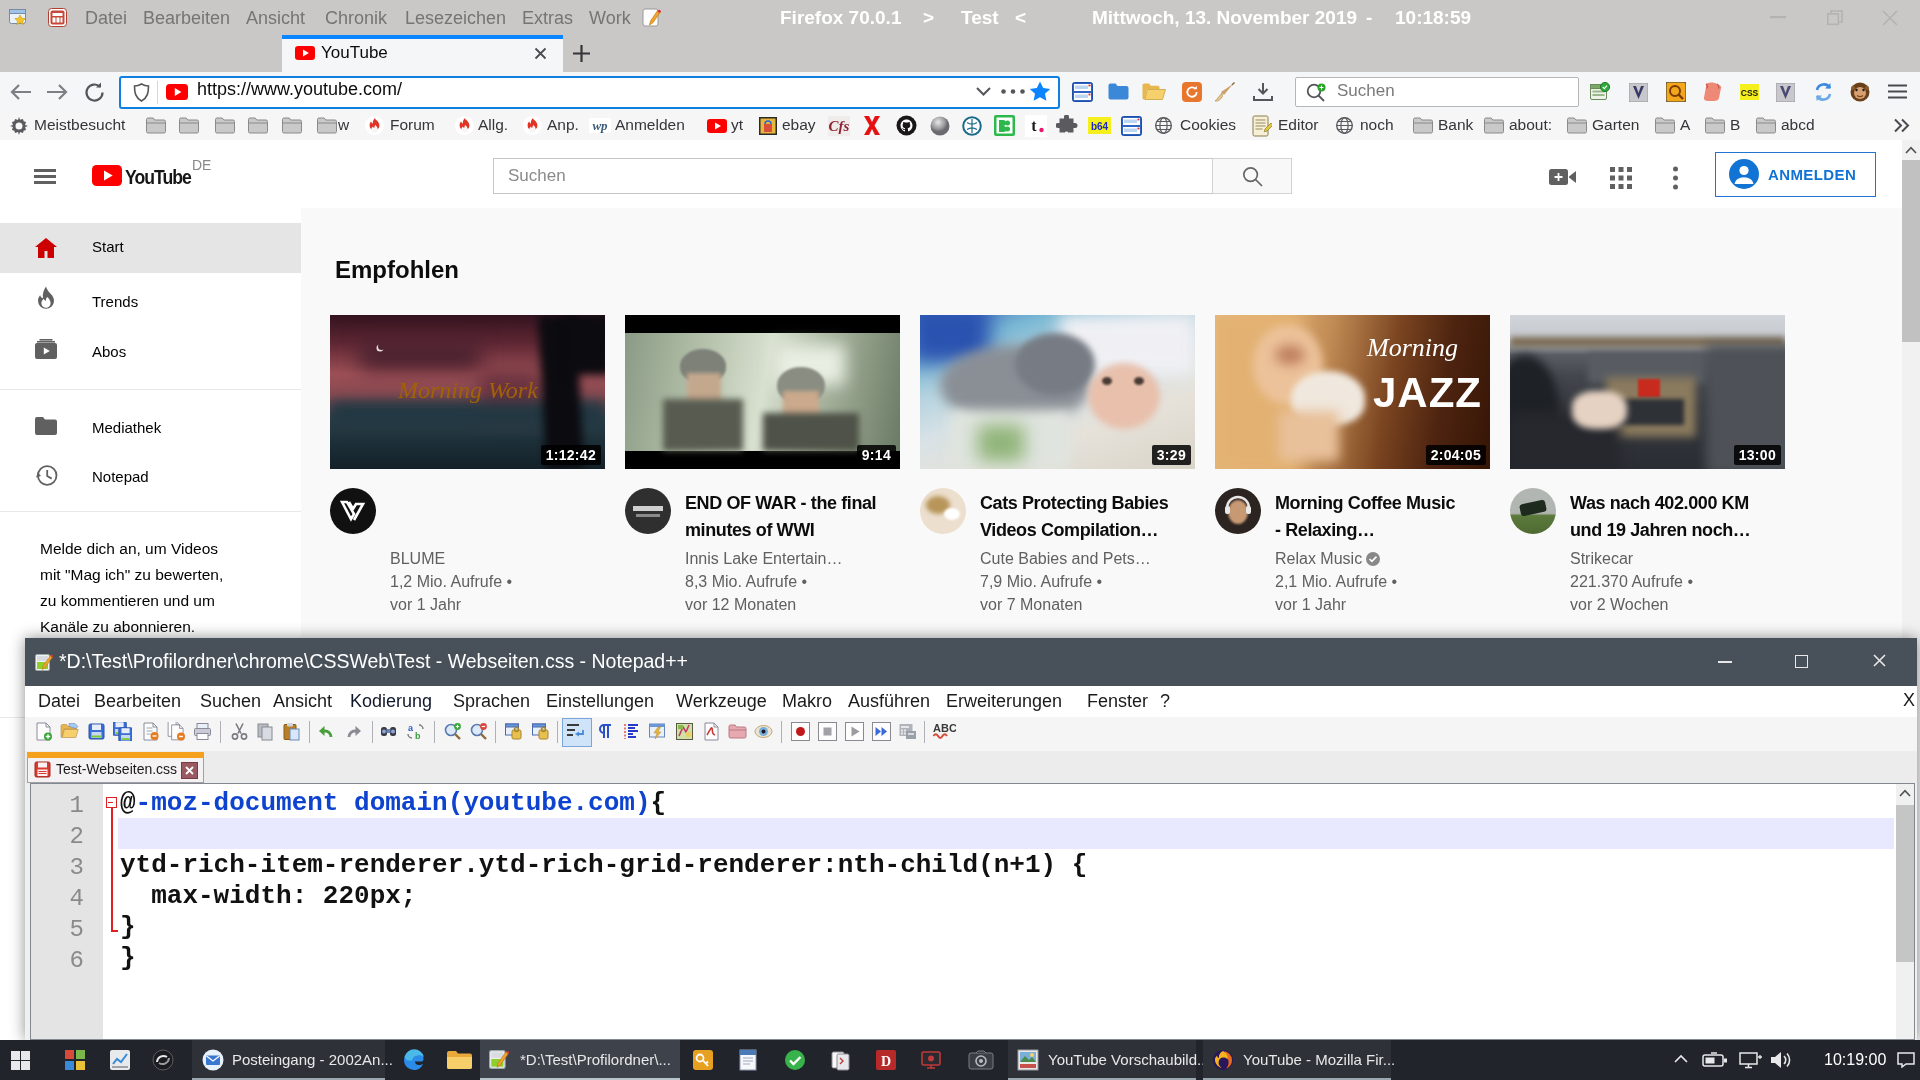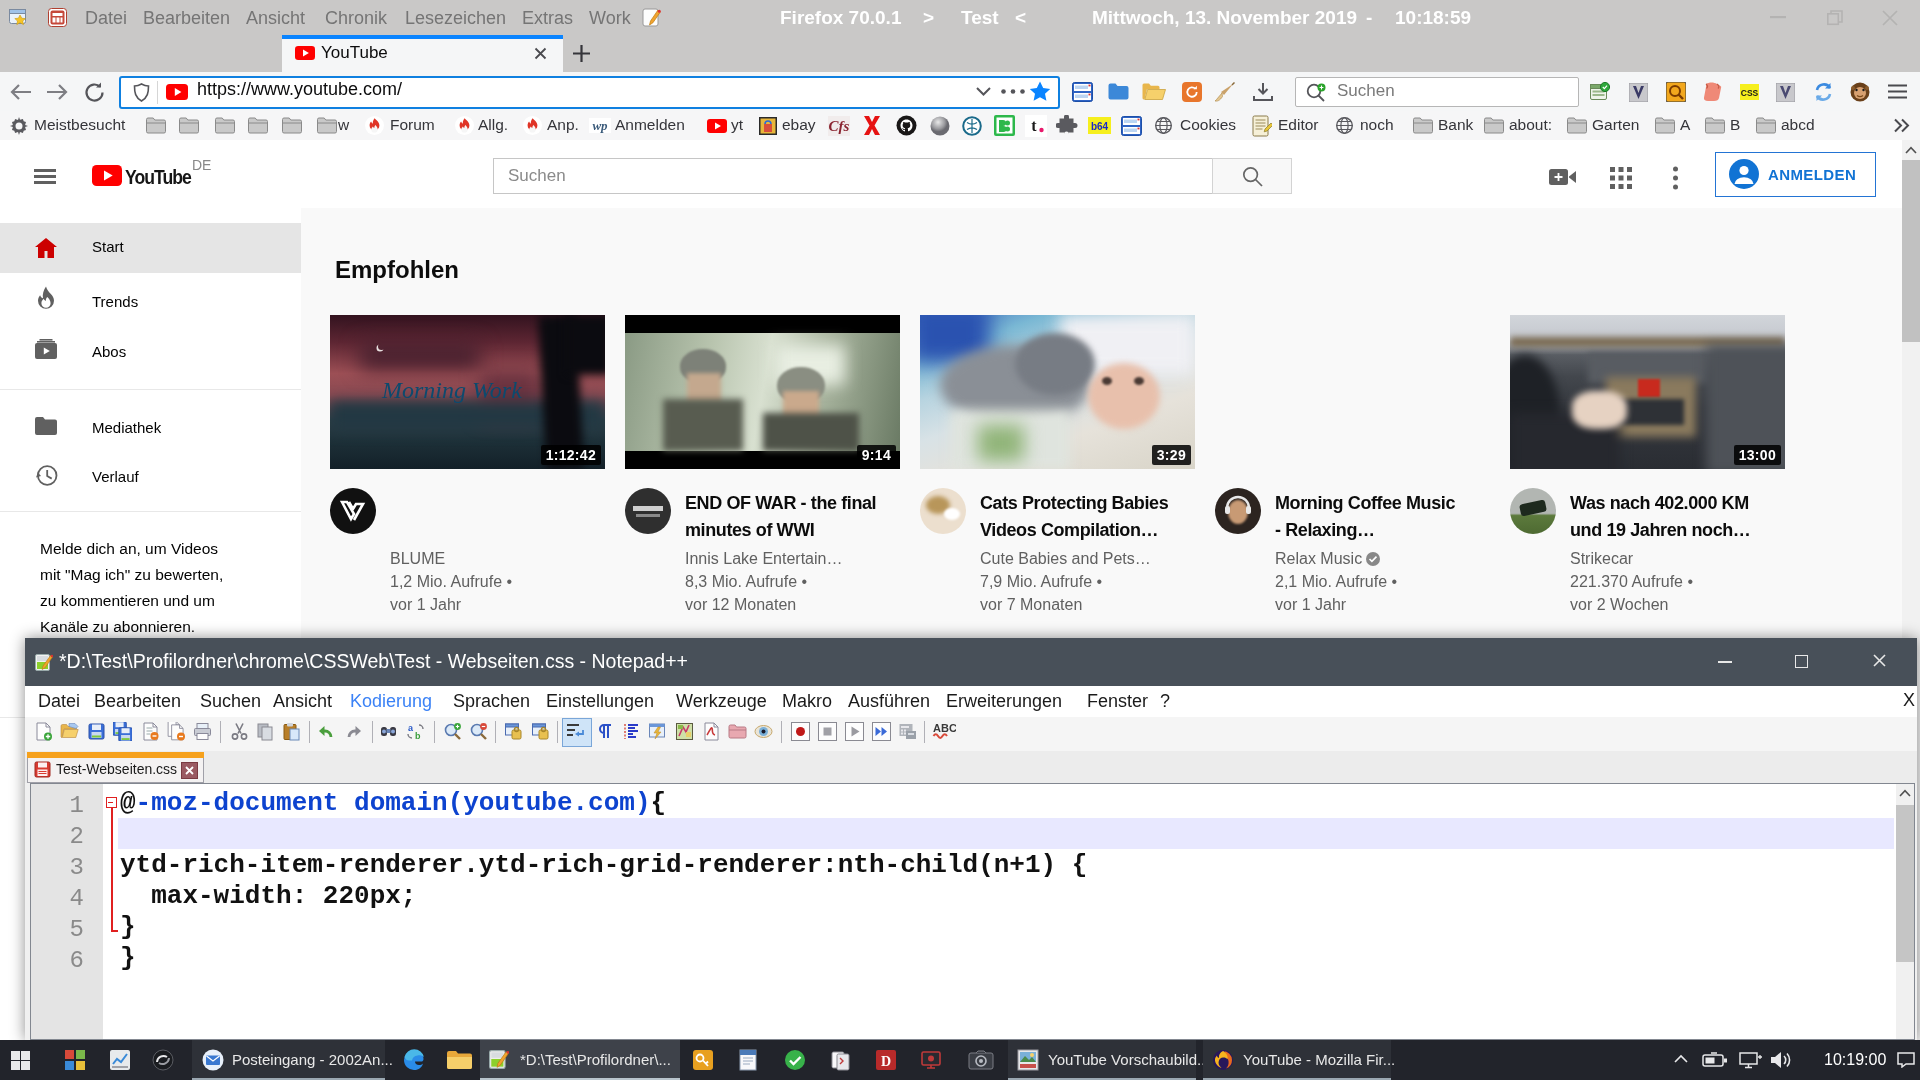--- a/index.html
+++ b/index.html
@@ -473,39 +473,39 @@
     <div class="abs" style="left:0;top:249px;width:301px;height:1px;background:#e8e8e8"></div>
     <svg class="abs" style="left:35px;top:277px" width="22" height="18" viewBox="0 0 22 18">
         <path d="M0 2a2 2 0 012-2h6l2 2.5h10a2 2 0 012 2V16a2 2 0 01-2 2H2a2 2 0 01-2-2z" fill="#606060"></path>
       </svg>
     <span class="abs" style="left:92px;top:279px;font-size:15px;color:#030303">Mediathek</span>
     <svg class="abs" style="left:35px;top:325px" width="23" height="21" viewBox="0 0 23 21">
         <circle cx="12.2" cy="10.5" r="9.3" fill="none" stroke="#606060" stroke-width="1.8"></circle>
         <path d="M12.2 5v6l4.5 2.6" fill="none" stroke="#606060" stroke-width="1.8"></path>
         <path d="M2.9 7.5L1 12.5 6 11z" fill="#606060"></path>
       </svg>
-    <span class="abs" style="left:92px;top:328px;font-size:15px;color:#030303">Verlauf</span>
+    <span class="abs" style="left:92px;top:328px;font-size:15px;color:#030303">Notepad</span>
     <div class="abs" style="left:0;top:371px;width:301px;height:1px;background:#e8e8e8"></div>
     <div class="abs" style="left:40px;top:396px;width:250px;font-size:15.5px;color:#030303;line-height:26px">Melde dich an, um Videos<br>mit "Mag ich" zu bewerten,<br>zu kommentieren und um<br>Kanäle zu abonnieren.</div>
     <div class="abs" style="left:0;top:577px;width:25px;height:1px;background:#e8e8e8"></div>
     <span class="abs" style="left:335px;top:116px;font-size:24px;font-weight:bold;color:#0c0c0c">Empfohlen</span>
     <div class="abs" style="left:1902px;top:0;width:18px;height:900px;background:#f1f1f1"></div>
     <svg class="abs" style="left:1905px;top:6px" width="12" height="8" viewBox="0 0 12 8">
         <path d="M1 7l5-5.4L11 7" fill="none" stroke="#505050" stroke-width="1.6"></path>
       </svg>
     <div class="abs" style="left:1902px;top:20px;width:18px;height:182px;background:#c1c1c1"></div>
     <div class="thumb" style="left:330px">
         <div class="abs" style="left:0;top:0;width:275px;height:154px;background:linear-gradient(180deg,#33131f 0%,#5e2633 18%,#9c4f55 38%,#8a4a52 52%,#2e3e46 68%,#1d3038 82%,#132028 100%)"></div>
 <div class="abs" style="left:150px;top:55px;width:60px;height:50px;background:#6b3340;filter:blur(9px)"></div>
 <div class="abs" style="left:30px;top:28px;width:120px;height:26px;background:#47202e;filter:blur(10px)"></div>
 <div class="abs" style="left:0px;top:86px;width:275px;height:30px;background:#223843;filter:blur(7px)"></div>
 <div class="abs" style="left:212px;top:0;width:38px;height:154px;background:#0b0b10;filter:blur(4px);transform:rotate(-3deg)"></div>
 <div class="abs" style="left:236px;top:0;width:45px;height:60px;background:#0b0b10;filter:blur(4px)"></div>
 <div class="abs" style="left:48px;top:28px;width:7px;height:7px;border-radius:50%;box-shadow:-1.5px 1.5px 0 0 #e8e0e0"></div>
-<div class="abs" style="left:52px;top:62px;width:190px;height:34px;color:#0c4a6e;font-size:24px;font-style:italic;font-family:'Liberation Serif',serif;white-space:nowrap">Morning Work</div>
+<div class="abs" style="left:68px;top:62px;width:190px;height:34px;color:#a16207;font-size:24px;font-style:italic;font-family:'Liberation Serif',serif;white-space:nowrap">Morning Work</div>
         <span class="dur">1:12:42</span>
       </div>
     <div class="abs avatar" style="left:330px;background:#111"></div>
       <svg class="abs" style="left:338px;top:356px" width="30" height="30" viewBox="0 0 30 30">
         <path d="M4 6l9 17 3-5-7-12zM11 6l4 7 3-5h7l-9 16" fill="none" stroke="#fff" stroke-width="2.6"></path>
       </svg>
     <div class="vmeta" style="left:390px;width:225px">BLUME<br>1,2 Mio. Aufrufe •<br>vor 1 Jahr</div>
     <div class="thumb" style="left:625px">
         <div class="abs" style="left:0;top:0;width:275px;height:154px;background:#000"></div>
 <div class="abs" style="left:0;top:18px;width:275px;height:118px;background:linear-gradient(100deg,#8a9a84 0%,#b8c4ae 30%,#d8e0d0 50%,#a8b49e 70%,#6a7a64 100%)"></div>
@@ -534,20 +534,31 @@
 <div class="abs" style="left:214px;top:62px;width:10px;height:8px;border-radius:50%;background:#4a3a34;filter:blur(1px)"></div>
 <div class="abs" style="left:30px;top:95px;width:120px;height:60px;background:#dfe4de;filter:blur(6px)"></div>
 <div class="abs" style="left:58px;top:110px;width:46px;height:36px;background:#90b478;filter:blur(9px)"></div>
         <span class="dur">3:29</span>
       </div>
     <div class="abs avatar" style="left:920px;background:#ecdfce"></div>
       <div class="abs" style="left:926px;top:356px;width:24px;height:18px;border-radius:50%;background:#b8965a;filter:blur(2px)"></div>
       <div class="abs" style="left:944px;top:368px;width:16px;height:12px;border-radius:50%;background:#fff;filter:blur(1px)"></div>
     <div class="vtitle" style="left:980px;width:220px">Cats Protecting Babies<br>Videos Compilation…</div>
     <div class="vmeta" style="left:980px;width:225px">Cute Babies and Pets…<br>7,9 Mio. Aufrufe •<br>vor 7 Monaten</div>
+    <div class="thumb" style="left:1215px">
+        <div class="abs" style="left:0;top:0;width:275px;height:154px;background:linear-gradient(100deg,#e8c89a 0%,#dfae74 22%,#c08a54 40%,#7a4420 62%,#4e2410 80%,#351505 100%)"></div>
+<div class="abs" style="left:-8px;top:-8px;width:95px;height:170px;background:#e3b273;filter:blur(8px)"></div>
+<div class="abs" style="left:38px;top:10px;width:70px;height:80px;border-radius:50%;background:#ecc29a;filter:blur(4px)"></div>
+<div class="abs" style="left:60px;top:30px;width:30px;height:20px;border-radius:50%;background:#c08060;filter:blur(6px)"></div>
+<div class="abs" style="left:76px;top:56px;width:74px;height:54px;border-radius:50% 50% 40% 40%;background:#f0e8de;filter:blur(3px)"></div>
+<div class="abs" style="left:64px;top:96px;width:60px;height:50px;background:#e8c09a;filter:blur(6px)"></div>
+<div class="abs" style="left:152px;top:18px;width:115px;height:36px;color:#fff;font-size:26px;font-style:italic;font-family:'Liberation Serif',serif">Morning</div>
+<div class="abs" style="left:158px;top:54px;width:110px;height:52px;color:#fff;font-size:42px;font-weight:bold;letter-spacing:1px">JAZZ</div>
+        <span class="dur">2:04:05</span>
+      </div>
     <div class="abs avatar" style="left:1215px;background:#2c2420"></div>
       <div class="abs" style="left:1228px;top:360px;width:20px;height:24px;border-radius:50%;background:#c89a74;filter:blur(1px)"></div>
       <svg class="abs" style="left:1224px;top:354px" width="28" height="22" viewBox="0 0 28 22">
         <path d="M3 14a11 11 0 0122 0" fill="none" stroke="#e8e8e8" stroke-width="2.4"></path>
         <rect x="1" y="12" width="5" height="8" rx="2" fill="#e8e8e8"></rect>
         <rect x="22" y="12" width="5" height="8" rx="2" fill="#e8e8e8"></rect>
       </svg>
     <div class="vtitle" style="left:1275px;width:220px">Morning Coffee Music<br>- Relaxing…</div>
     <div class="vmeta" style="left:1275px;width:225px">Relax Music<svg style="vertical-align:-2px;margin-left:4px" width="14" height="14" viewBox="0 0 14 14">
           <circle cx="7" cy="7" r="7" fill="#888"></circle>
@@ -585,21 +596,21 @@
         <div class="abs" style="left:1770px;top:17px;width:11px;height:11px;border:1.5px solid #e8e8e8"></div>
         <svg class="abs" style="left:1848px;top:16px" width="13" height="13" viewBox="0 0 13 13">
           <path d="M1 1l11 11M12 1L1 12" stroke="#e8e8e8" stroke-width="1.6"></path>
         </svg>
       </div>
     <div id="npp-menu">
         <span class="abs" style="left:13px;top:5px;font-size:18px;color:#1a1a1a">Datei</span>
         <span class="abs" style="left:69px;top:5px;font-size:18px;color:#1a1a1a">Bearbeiten</span>
         <span class="abs" style="left:175px;top:5px;font-size:18px;color:#1a1a1a">Suchen</span>
         <span class="abs" style="left:248px;top:5px;font-size:18px;color:#1a1a1a">Ansicht</span>
-        <span class="abs" style="left:325px;top:5px;font-size:18px;color:#3b82f6">Kodierung</span>
+        <span class="abs" style="left:325px;top:5px;font-size:18px;color:#0f172a">Kodierung</span>
         <span class="abs" style="left:428px;top:5px;font-size:18px;color:#1a1a1a">Sprachen</span>
         <span class="abs" style="left:521px;top:5px;font-size:18px;color:#1a1a1a">Einstellungen</span>
         <span class="abs" style="left:651px;top:5px;font-size:18px;color:#1a1a1a">Werkzeuge</span>
         <span class="abs" style="left:757px;top:5px;font-size:18px;color:#1a1a1a">Makro</span>
         <span class="abs" style="left:823px;top:5px;font-size:18px;color:#1a1a1a">Ausführen</span>
         <span class="abs" style="left:921px;top:5px;font-size:18px;color:#1a1a1a">Erweiterungen</span>
         <span class="abs" style="left:1062px;top:5px;font-size:18px;color:#1a1a1a">Fenster</span>
         <span class="abs" style="left:1135px;top:5px;font-size:18px;color:#1a1a1a">?</span>
         <span class="abs" style="left:1878px;top:4px;font-size:18px;color:#1a1a1a">X</span>
       </div>

